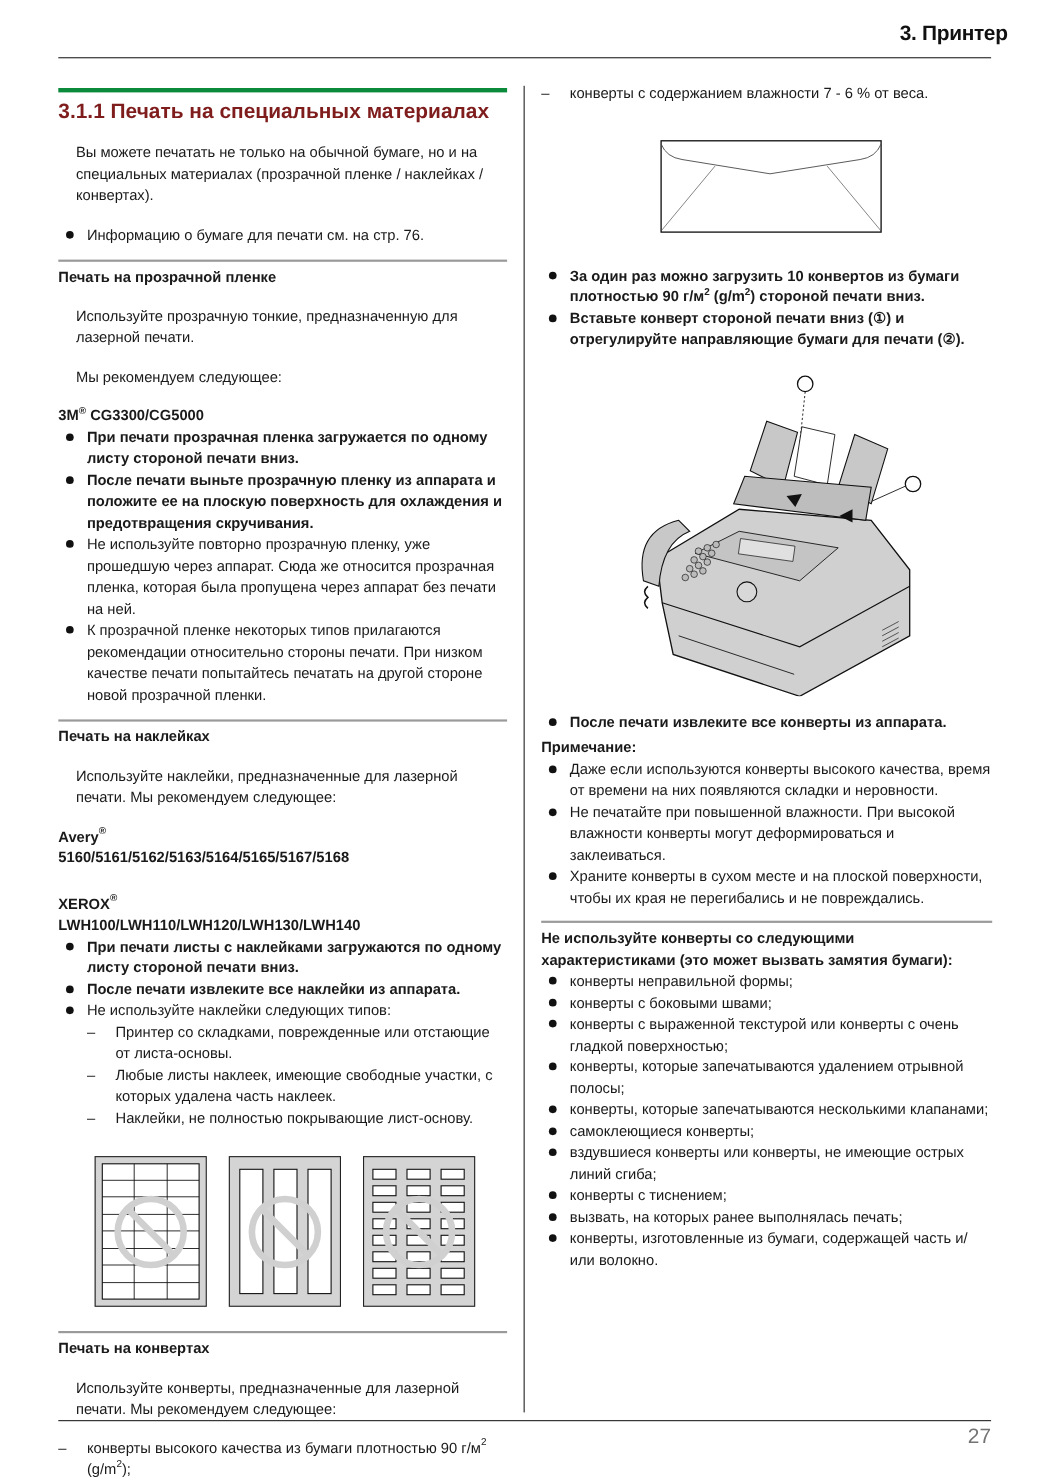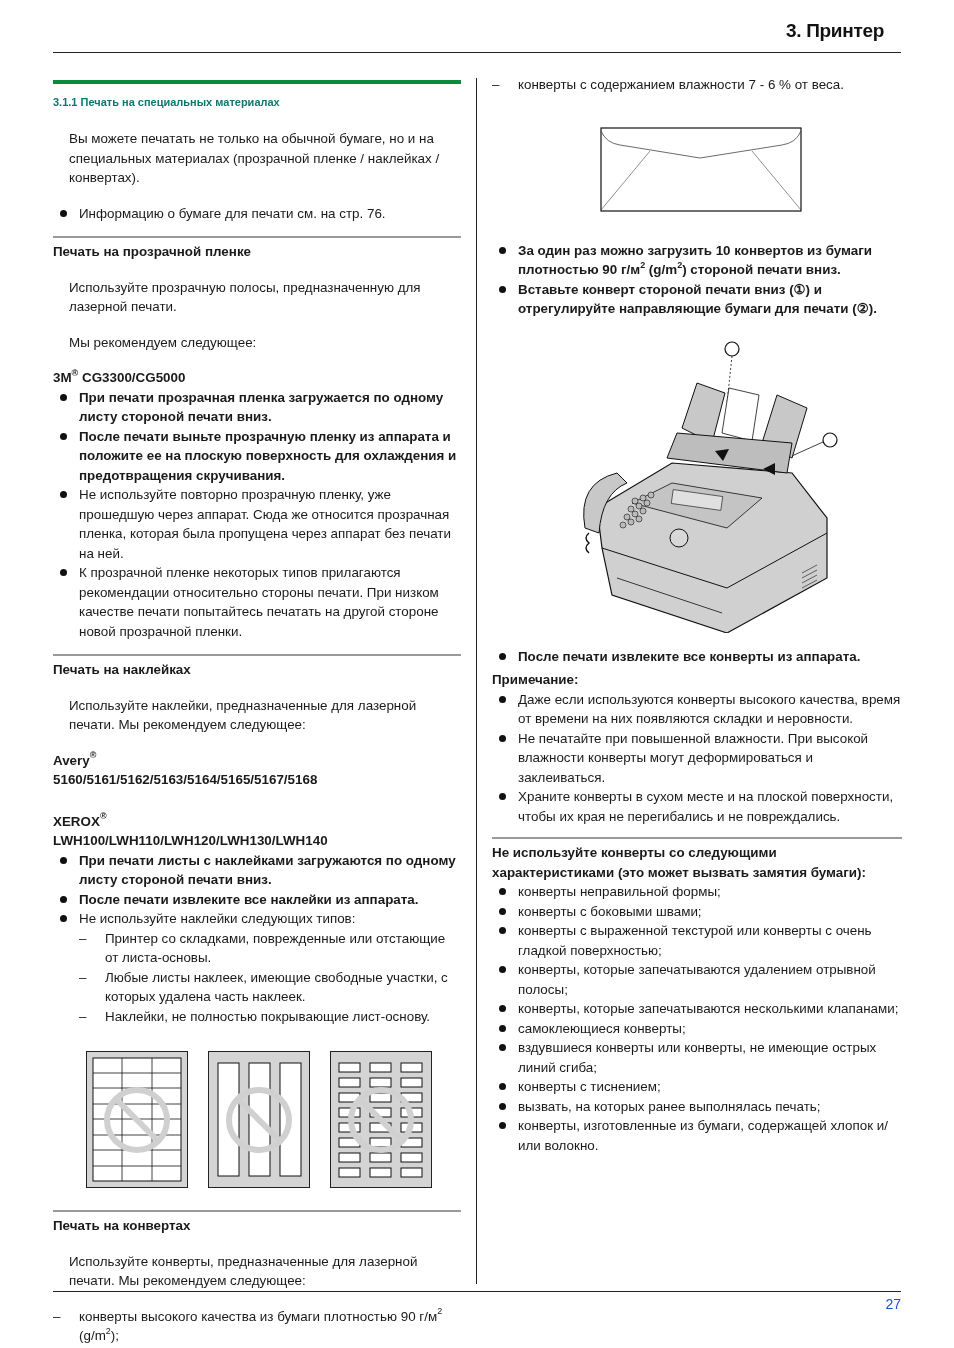--- a/index.html
+++ b/index.html
@@ -1,30 +1,30 @@
 <!DOCTYPE html>
 <html><head>
 <meta charset="utf-8">
 <style>
   html, body { margin: 0; padding: 0; background: #ffffff; }
   body { width: 954px; height: 1348px; position: relative; overflow: hidden;
          font-family: "Liberation Sans", sans-serif; color: #1a1a1a; }
   .abs { position: absolute; }
-  .chapter-title { right: 70px; top: 20px; font-size: 19px; font-weight: bold; color: #111; letter-spacing: -0.3px; }
+  .chapter-title { right: 38px; top: 20px; font-size: 19px; font-weight: bold; color: #111; letter-spacing: -0.3px; }
   .hr-top { left: 53px; top: 52px; width: 848px; height: 1px; background: #222; }
   .hr-bottom { left: 53px; top: 1291px; width: 848px; height: 1px; background: #222; }
-  .page-num { right: 53px; top: 1296px; font-size: 14px; color: #1d4ed8; }
+  .page-num { right: 53px; top: 1296px; font-size: 19px; color: #737373; }
   .col-divider { left: 476px; top: 78px; width: 1px; height: 1206px; background: #222; }
 
   .col { position: absolute; font-size: 13.4px; line-height: 19.5px; }
   .col-left { left: 53px; top: 80px; width: 408px; }
   .col-right { left: 492px; top: 75px; width: 410px; }
 
   .green-bar { height: 4px; background: #0a8a3a; width: 408px; }
-  .section-title { color: #0f766e; font-weight: bold; font-size: 11px; margin-top: 7px; line-height: 22px; }
+  .section-title { color: #7f1d1d; font-weight: bold; font-size: 19px; margin-top: 7px; line-height: 22px; }
   p { margin: 16px; }
   .grey-rule { height: 2px; background: #9a9a9a; margin: 13px 0 4px 0; }
   .sub-head { font-weight: bold; }
   .bold { font-weight: bold; }
   .product { font-weight: bold; margin-top: 3px; }
   sup { font-size: 9px; line-height: 0; position: relative; top: -1px; }
 
   ul.bullets { list-style: none; margin: 0; padding: 0; }
   ul.bullets li { position: relative; padding-left: 26px; }
   ul.bullets li .dot { position: absolute; left: 7px; top: 6px; width: 7px; height: 7px; border-radius: 50%; background: #111; }
@@ -51,21 +51,21 @@
 <div class="col col-left">
   <div class="green-bar"></div>
   <div class="section-title">3.1.1 Печать на специальных материалах</div>
   <p>Вы можете печатать не только на обычной бумаге, но и на специальных материалах (прозрачной пленке / наклейках / конвертах).</p>
   <ul class="bullets">
     <li><span class="dot"></span><span>Информацию о бумаге для печати см. на стр. 76.</span></li>
   </ul>
 
   <div class="grey-rule"></div>
   <div class="sub-head">Печать на прозрачной пленке</div>
-  <p>Используйте прозрачную полосы, предназначенную для лазерной печати.</p>
+  <p>Используйте прозрачную тонкие, предназначенную для лазерной печати.</p>
   <p>Мы рекомендуем следующее:</p>
   <div class="product"><span>3M</span><sup>®</sup><span> CG3300/CG5000</span></div>
   <ul class="bullets" id="transparency-bullets">
       <li class="bold"><span class="dot"></span><span>При печати прозрачная пленка загружается по одному листу стороной печати вниз.</span></li>
       <li class="bold"><span class="dot"></span><span>После печати выньте прозрачную пленку из аппарата и положите ее на плоскую поверхность для охлаждения и предотвращения скручивания.</span></li>
       <li><span class="dot"></span><span>Не используйте повторно прозрачную пленку, уже прошедшую через аппарат. Сюда же относится прозрачная пленка, которая была пропущена через аппарат без печати на ней.</span></li>
       <li><span class="dot"></span><span>К прозрачной пленке некоторых типов прилагаются рекомендации относительно стороны печати. При низком качестве печати попытайтесь печатать на другой стороне новой прозрачной пленки.</span></li>
     </ul>
 
   <div class="grey-rule"></div>
@@ -246,18 +246,18 @@
   <ul class="bullets" id="avoid-bullets">
       <li><span class="dot"></span><span>конверты неправильной формы;</span></li>
       <li><span class="dot"></span><span>конверты с боковыми швами;</span></li>
       <li><span class="dot"></span><span>конверты с выраженной текстурой или конверты с очень гладкой поверхностью;</span></li>
       <li><span class="dot"></span><span>конверты, которые запечатываются удалением отрывной полосы;</span></li>
       <li><span class="dot"></span><span>конверты, которые запечатываются несколькими клапанами;</span></li>
       <li><span class="dot"></span><span>самоклеющиеся конверты;</span></li>
       <li><span class="dot"></span><span>вздувшиеся конверты или конверты, не имеющие острых линий сгиба;</span></li>
       <li><span class="dot"></span><span>конверты с тиснением;</span></li>
       <li><span class="dot"></span><span>вызвать, на которых ранее выполнялась печать;</span></li>
-      <li><span class="dot"></span><span>конверты, изготовленные из бумаги, содержащей хлопок и/или волокно.</span></li>
+      <li><span class="dot"></span><span>конверты, изготовленные из бумаги, содержащей часть и/или волокно.</span></li>
     </ul>
 </div>
 
 <div class="abs hr-bottom"></div>
 <div class="abs page-num">27</div>
 
 </body></html>

